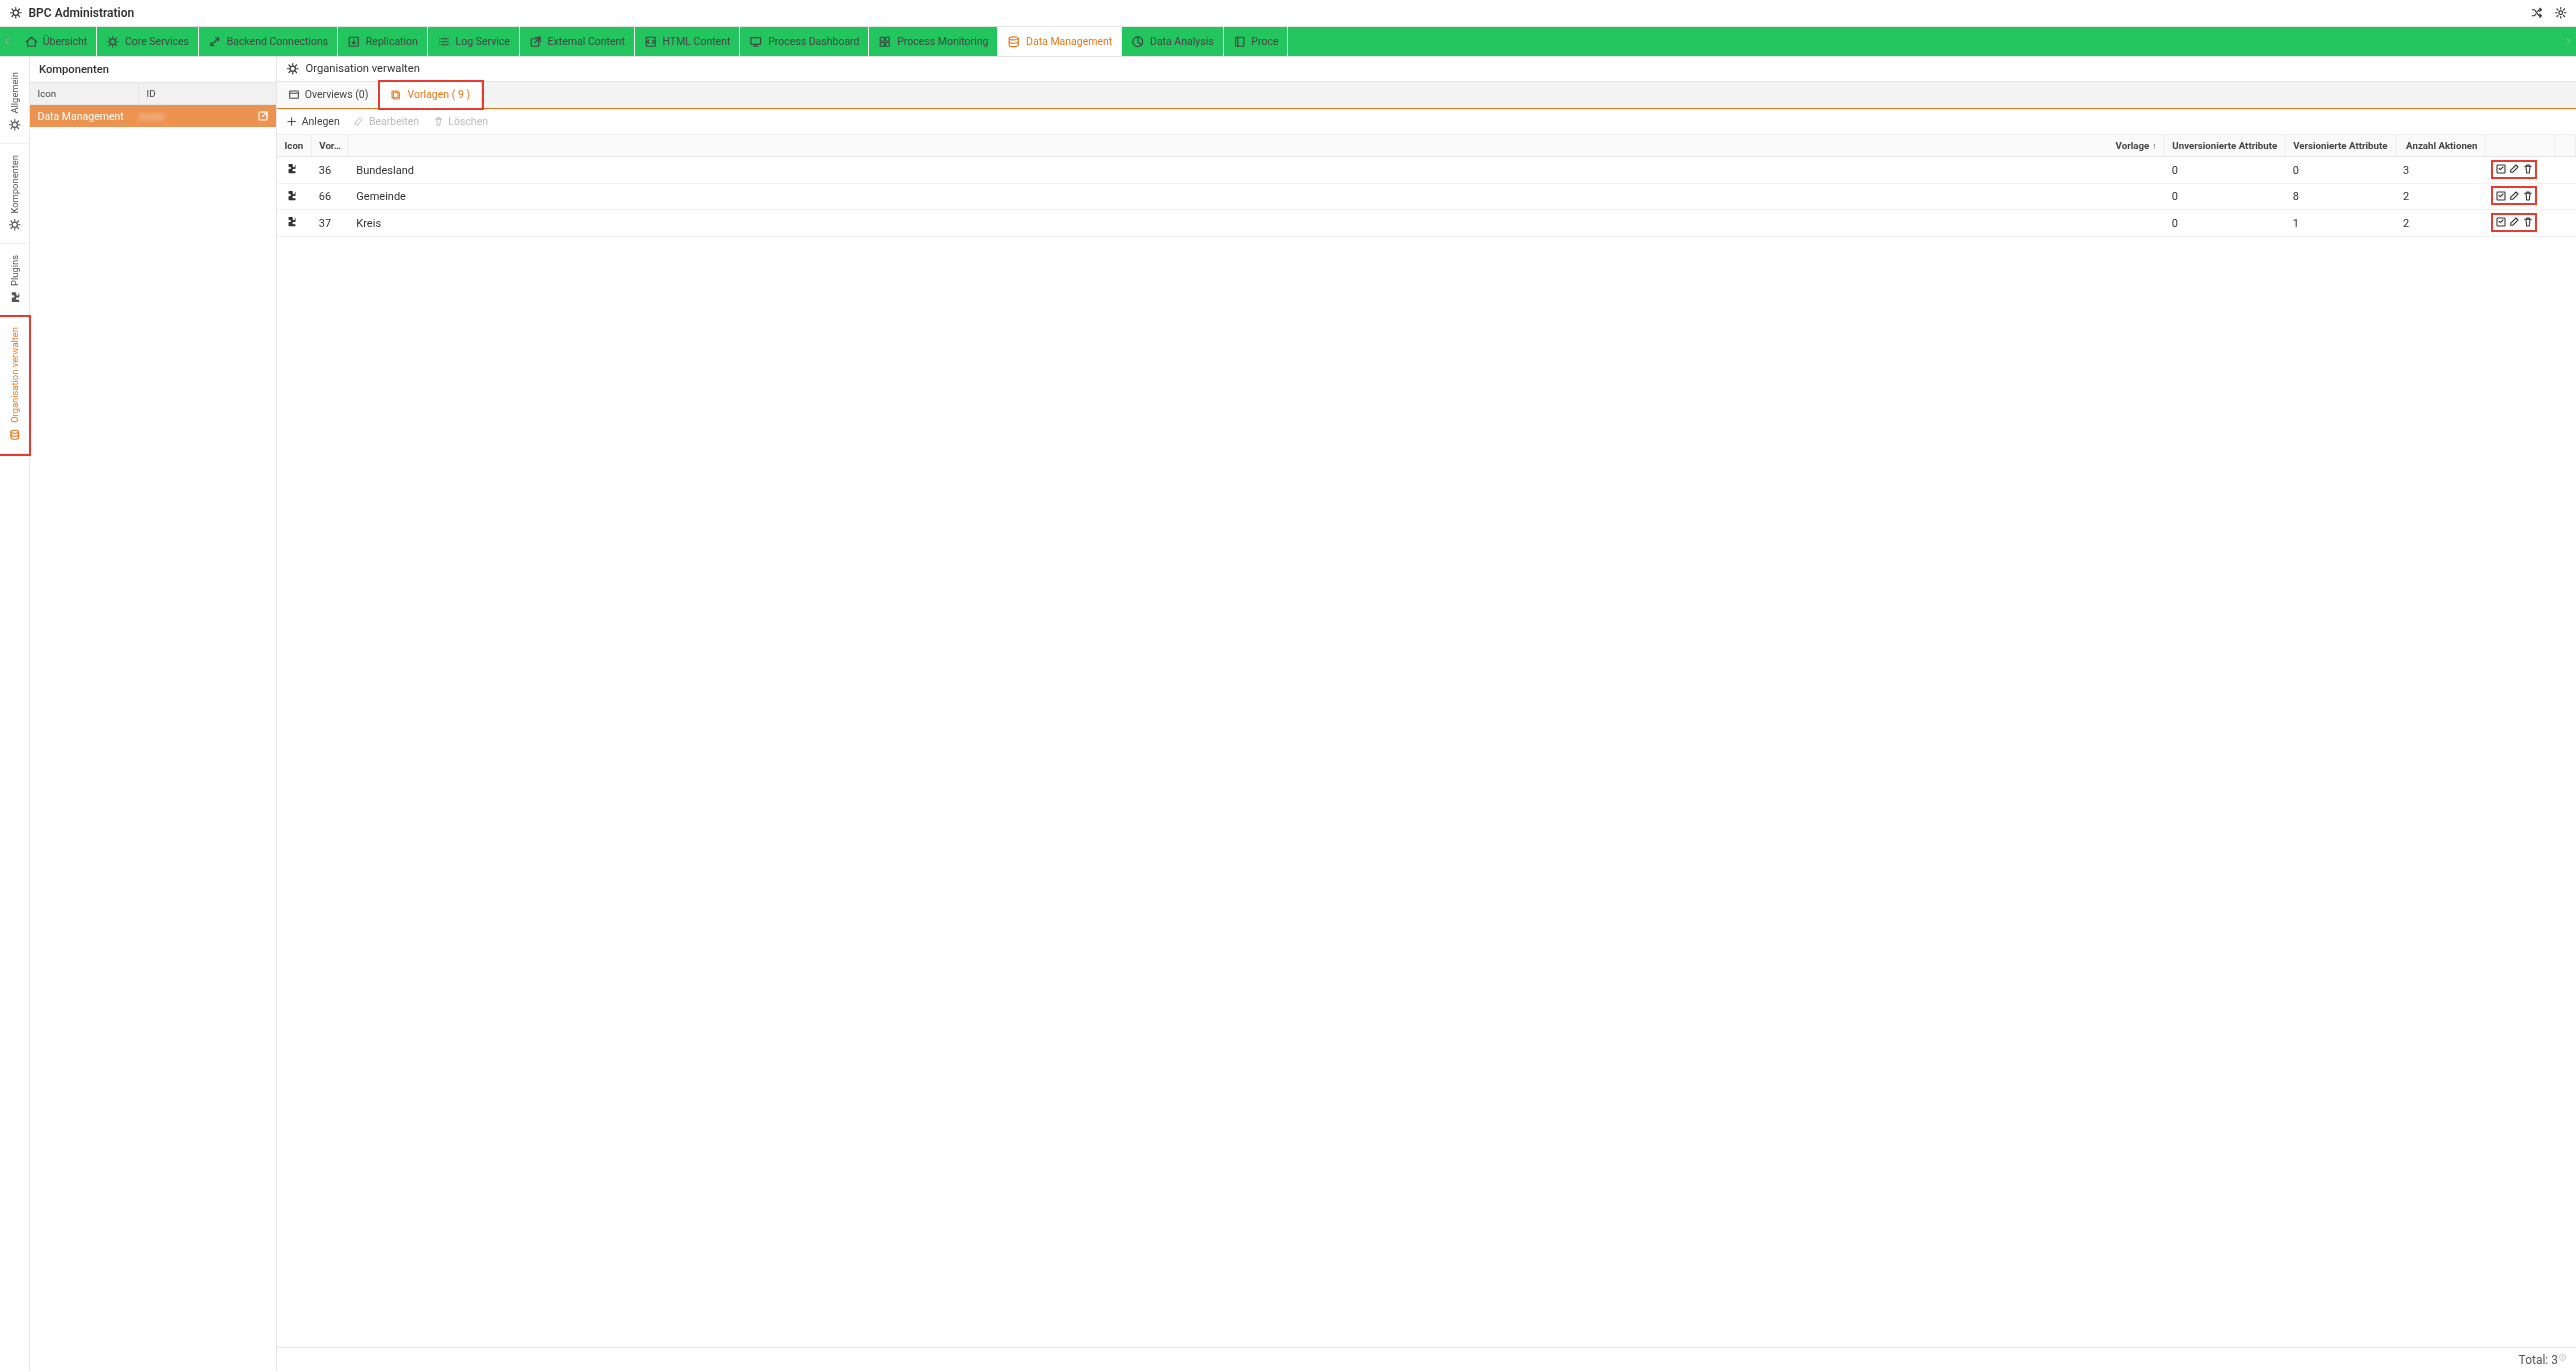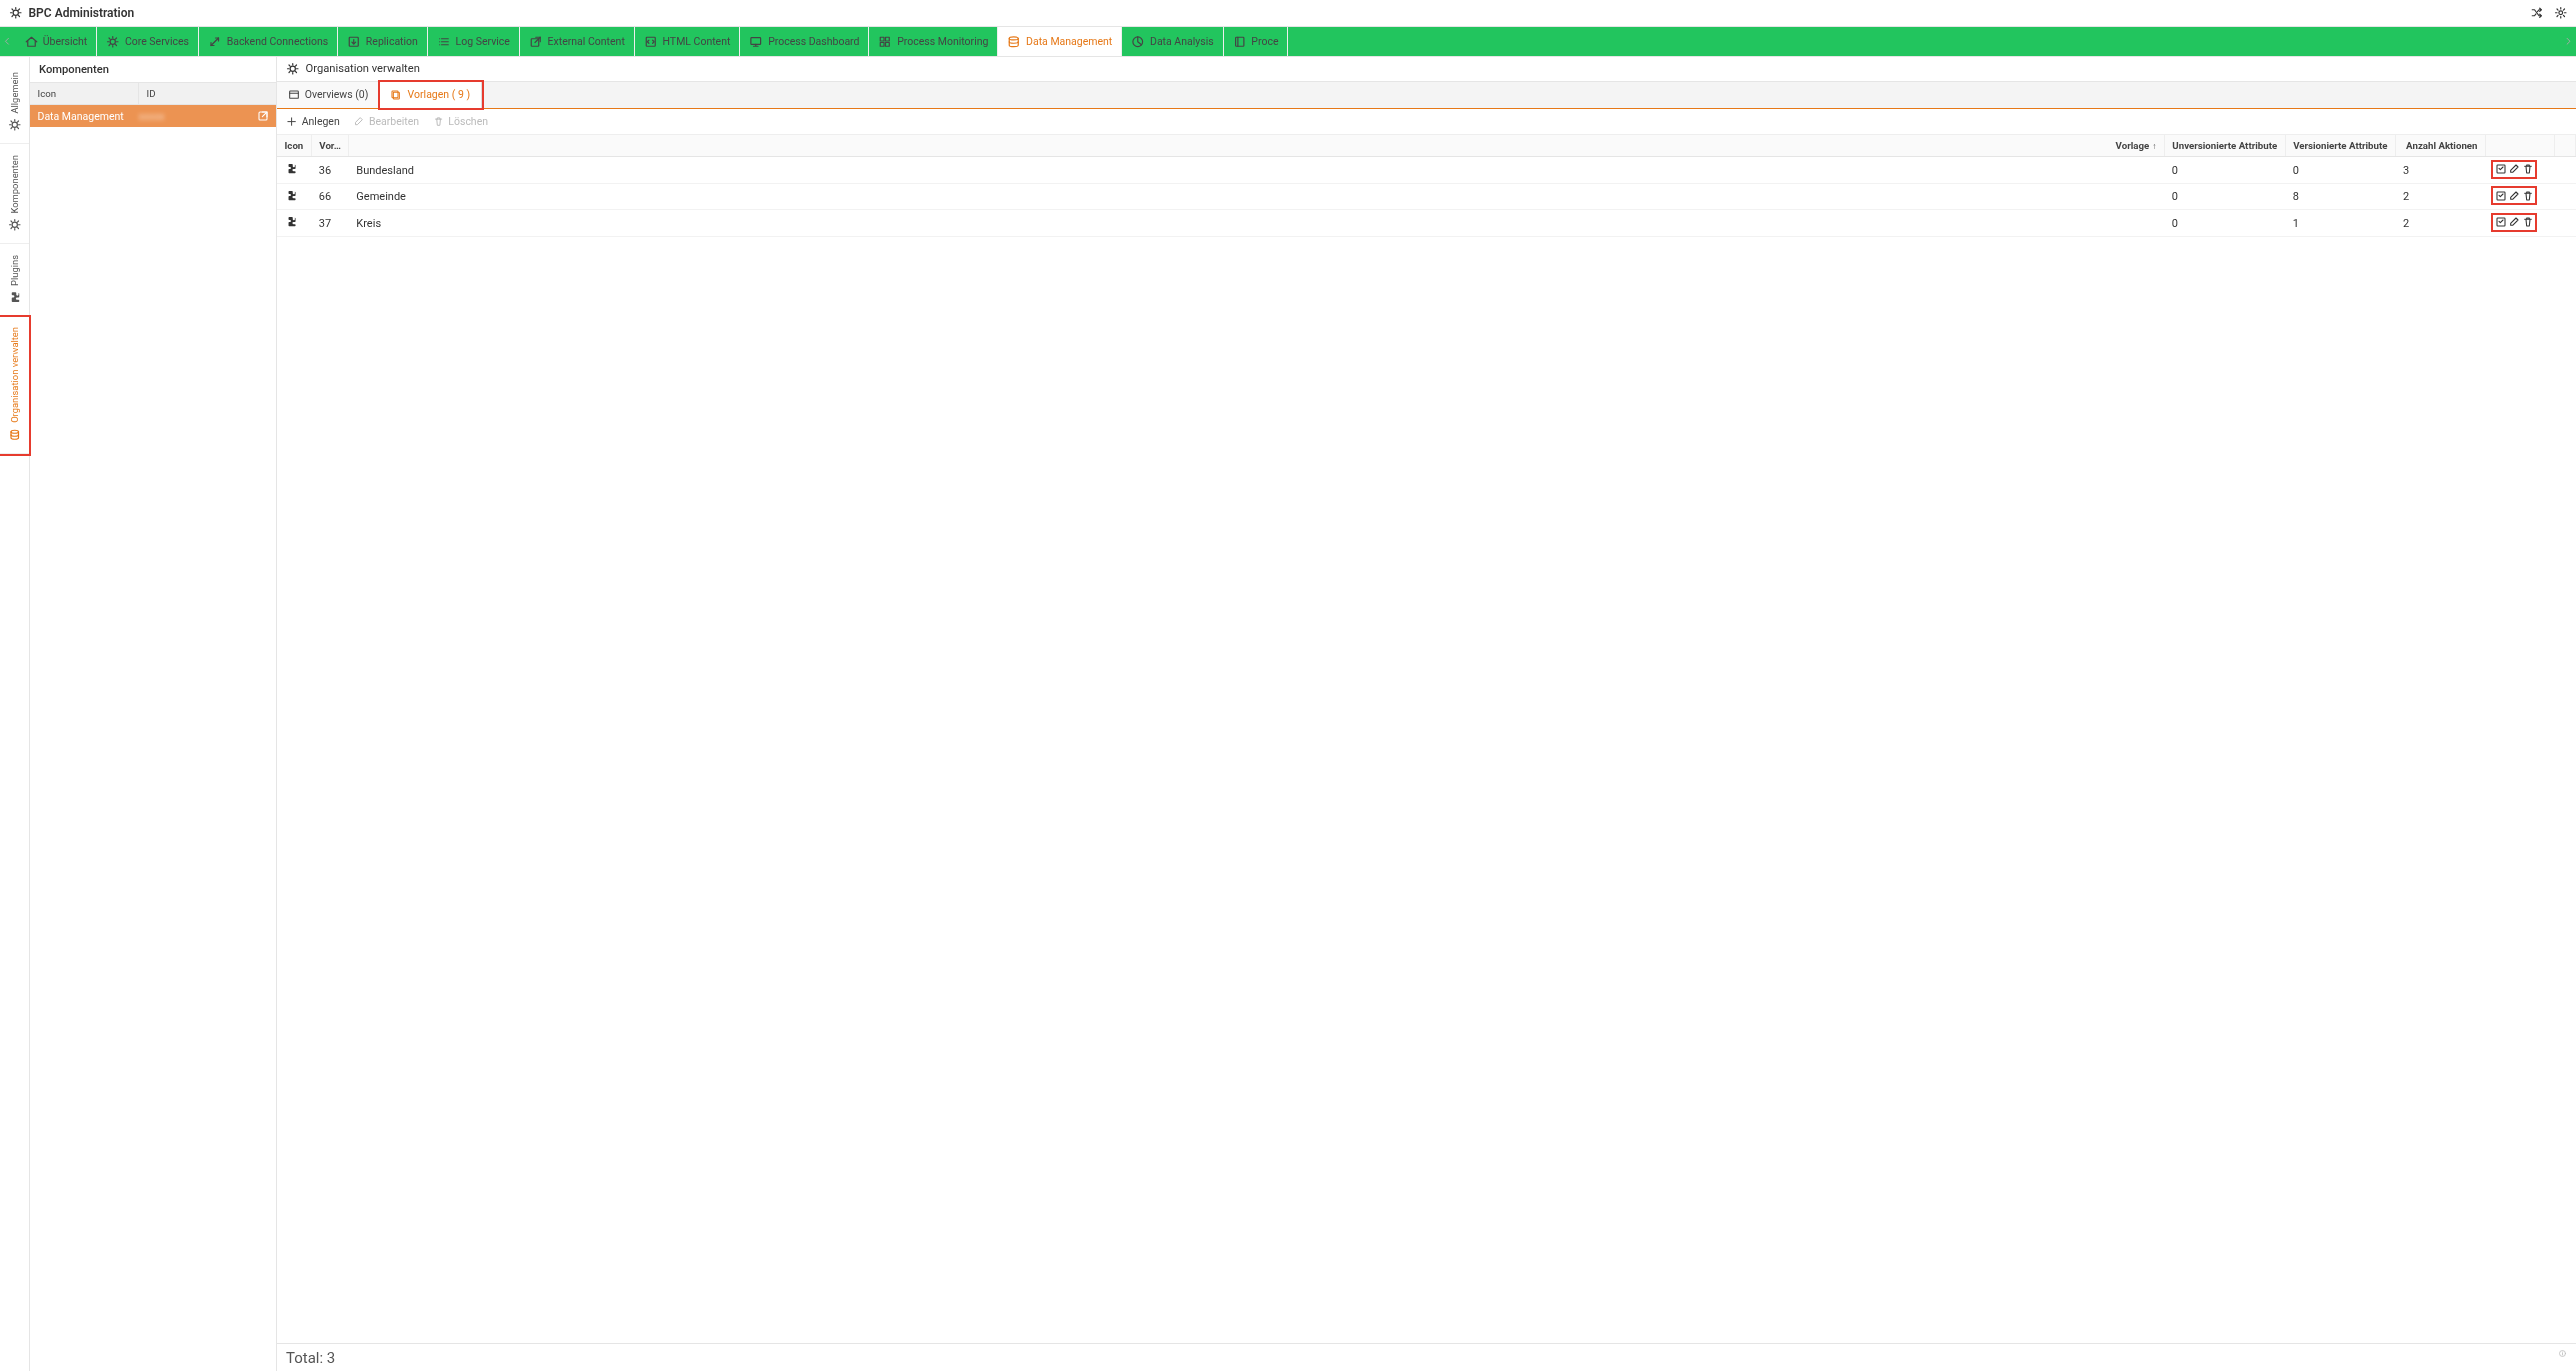--- a/index.html
+++ b/index.html
@@ -124,22 +124,22 @@
 }
 .grid tbody td {
   padding: 4.5px 7.5px; border-bottom: 0.7px solid #f2f2f2; font-size: 11px;
   vertical-align: middle;
 }
 .grid tbody td .row-actions { display: flex; gap: 1.5px; justify-content: flex-start; padding: 1.5px; }
 .grid tbody td .row-actions svg { width: 12px; height: 12px; }
 .grid tbody td .row-actions.callout { display: inline-flex; }
 
 .status-bar {
-  border-top: 0.7px solid #e5e5e5; padding: 4.5px 9px; font-size: 15px; color: #555;
-  display: flex; justify-content: space-between;
+  border-top: 0.7px solid #e5e5e5; padding: 4.5px 9px; font-size: 12px; color: #555;
+  display: flex; justify-content: flex-end;
 }
 
 .icon { display: inline-flex; }
 svg { stroke: currentColor; fill: none; stroke-width: 1.6; stroke-linecap: round; stroke-linejoin: round; }
 
 .sort-arrow { font-size: 8.2px; margin-left: 3px; }
 
 .th-icon{width:33px}
 .th-vorid{width:36px; overflow:hidden; text-overflow:ellipsis;}
 .th-template{width:auto}

